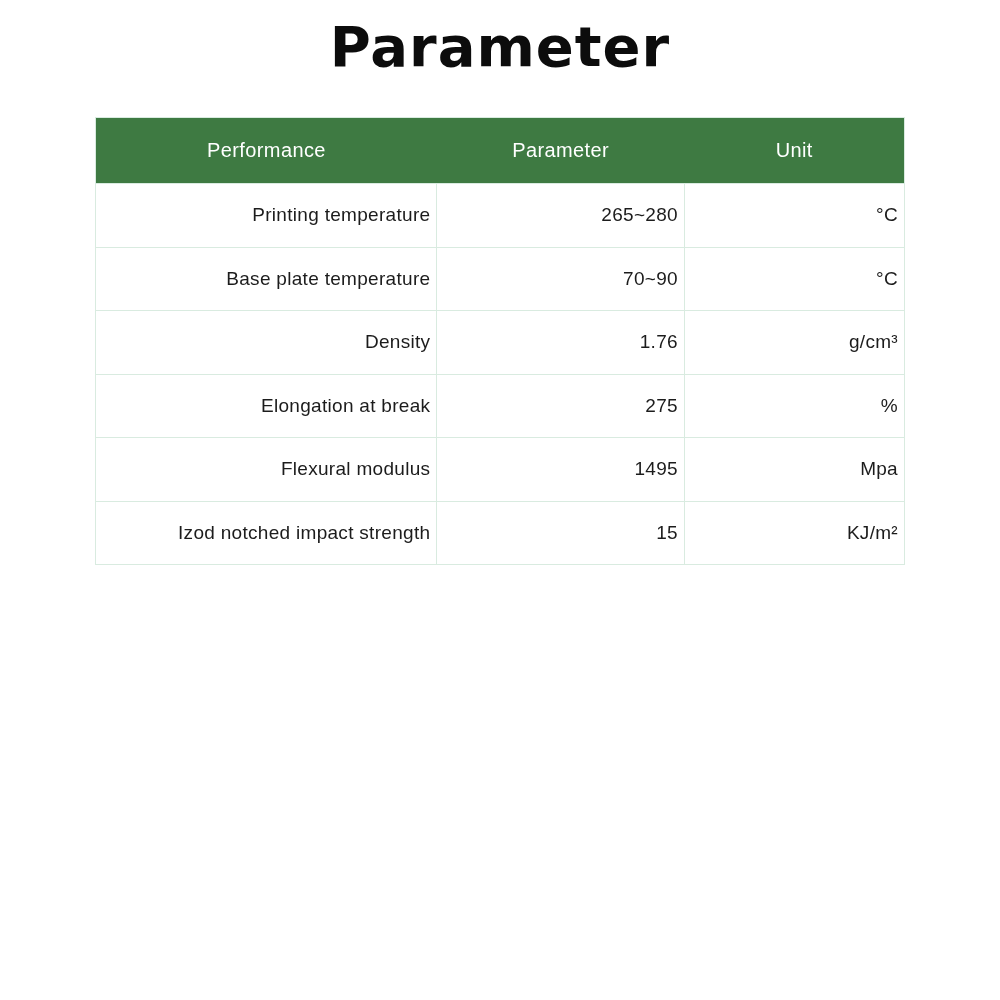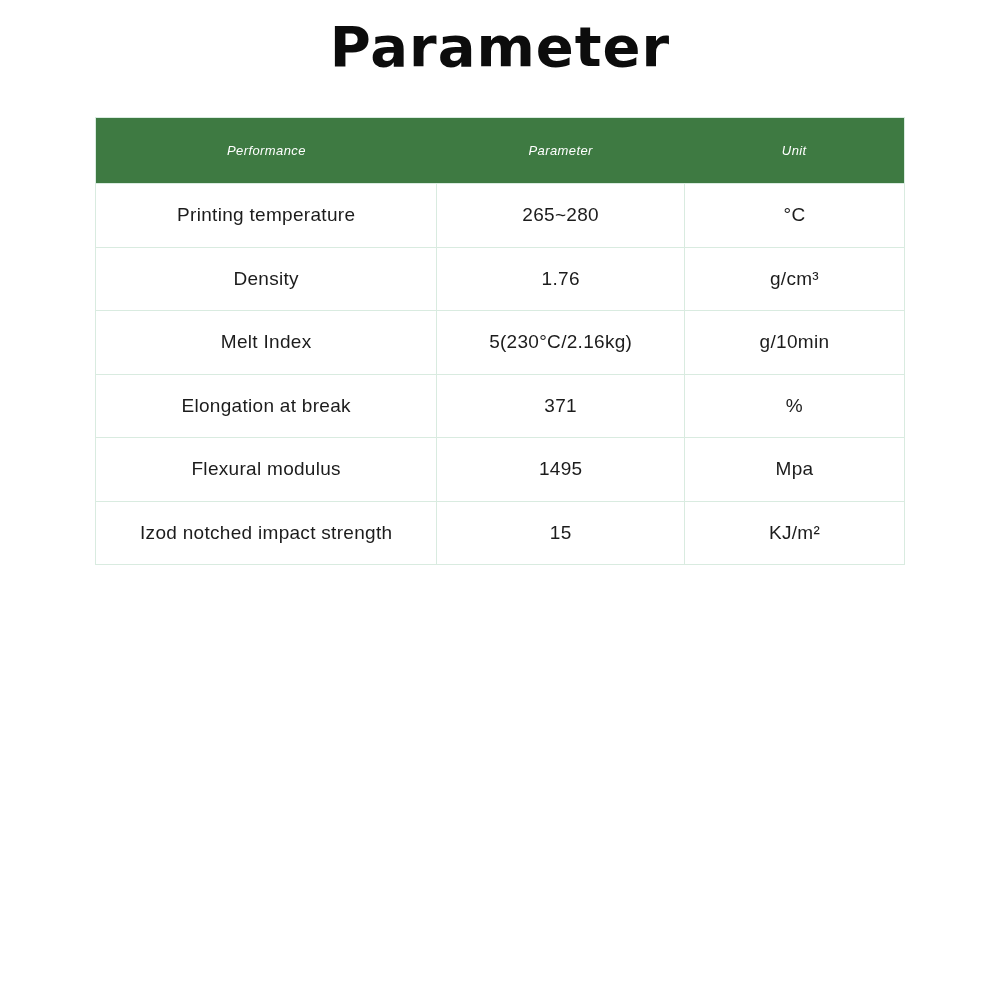--- a/index.html
+++ b/index.html
@@ -35,33 +35,32 @@
     border-collapse: collapse;
     table-layout: fixed;
   }
   table.param-table col.c1 { width: 42.2%; }
   table.param-table col.c2 { width: 30.6%; }
   table.param-table col.c3 { width: 27.2%; }
   table.param-table thead th {
     background: #3e7a42;
     color: #ffffff;
     font-weight: 400;
-    font-size: 13px;
+    font-size: 20px;
     height: 63px;
     letter-spacing: 0.4px;
     border: none;
     text-align: center;
     vertical-align: middle;
-    font-style: italic;
   }
   table.param-table tbody td {
     height: 62.5px;
     background: #ffffff;
     border: 1px solid #d9ebe0;
-    text-align: center;
+    text-align: right;
     vertical-align: middle;
     font-size: 19px;
     color: #1c1c1c;
     letter-spacing: 0.3px;
     padding: 0 6px;
   }
   table.param-table {
     border: 1px solid #d9ebe0;
   }
 </style>
@@ -83,32 +82,32 @@
       <th>Unit</th>
     </tr>
   </thead>
   <tbody>
     <tr>
       <td>Printing temperature</td>
       <td>265~280</td>
       <td>°C</td>
     </tr>
     <tr>
+      <td>Base plate temperature</td>
+      <td>70~90</td>
+      <td>°C</td>
+    </tr>
+    <tr>
       <td>Density</td>
       <td>1.76</td>
       <td>g/cm³</td>
     </tr>
     <tr>
-      <td>Melt Index</td>
-      <td>5(230°C/2.16kg)</td>
-      <td>g/10min</td>
-    </tr>
-    <tr>
       <td>Elongation at break</td>
-      <td>371</td>
+      <td>275</td>
       <td>%</td>
     </tr>
     <tr>
       <td>Flexural modulus</td>
       <td>1495</td>
       <td>Mpa</td>
     </tr>
     <tr>
       <td>Izod notched impact strength</td>
       <td>15</td>

